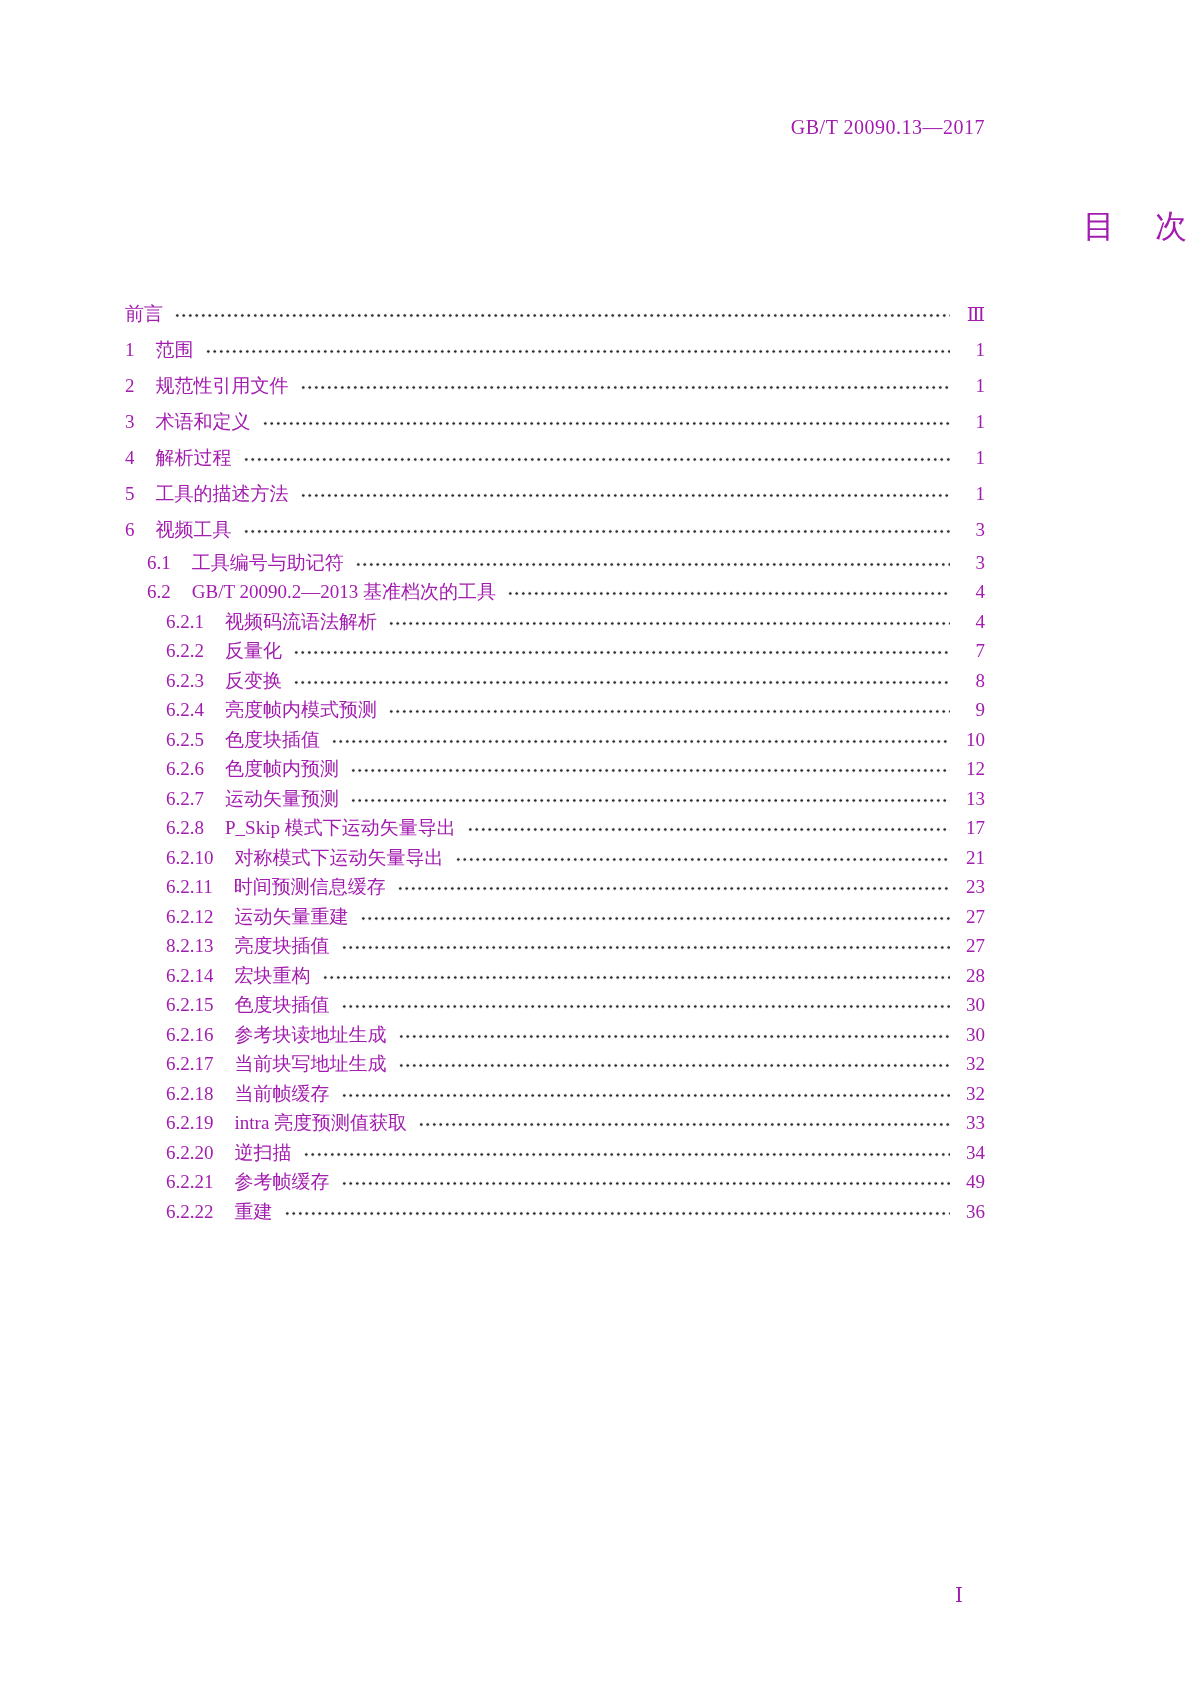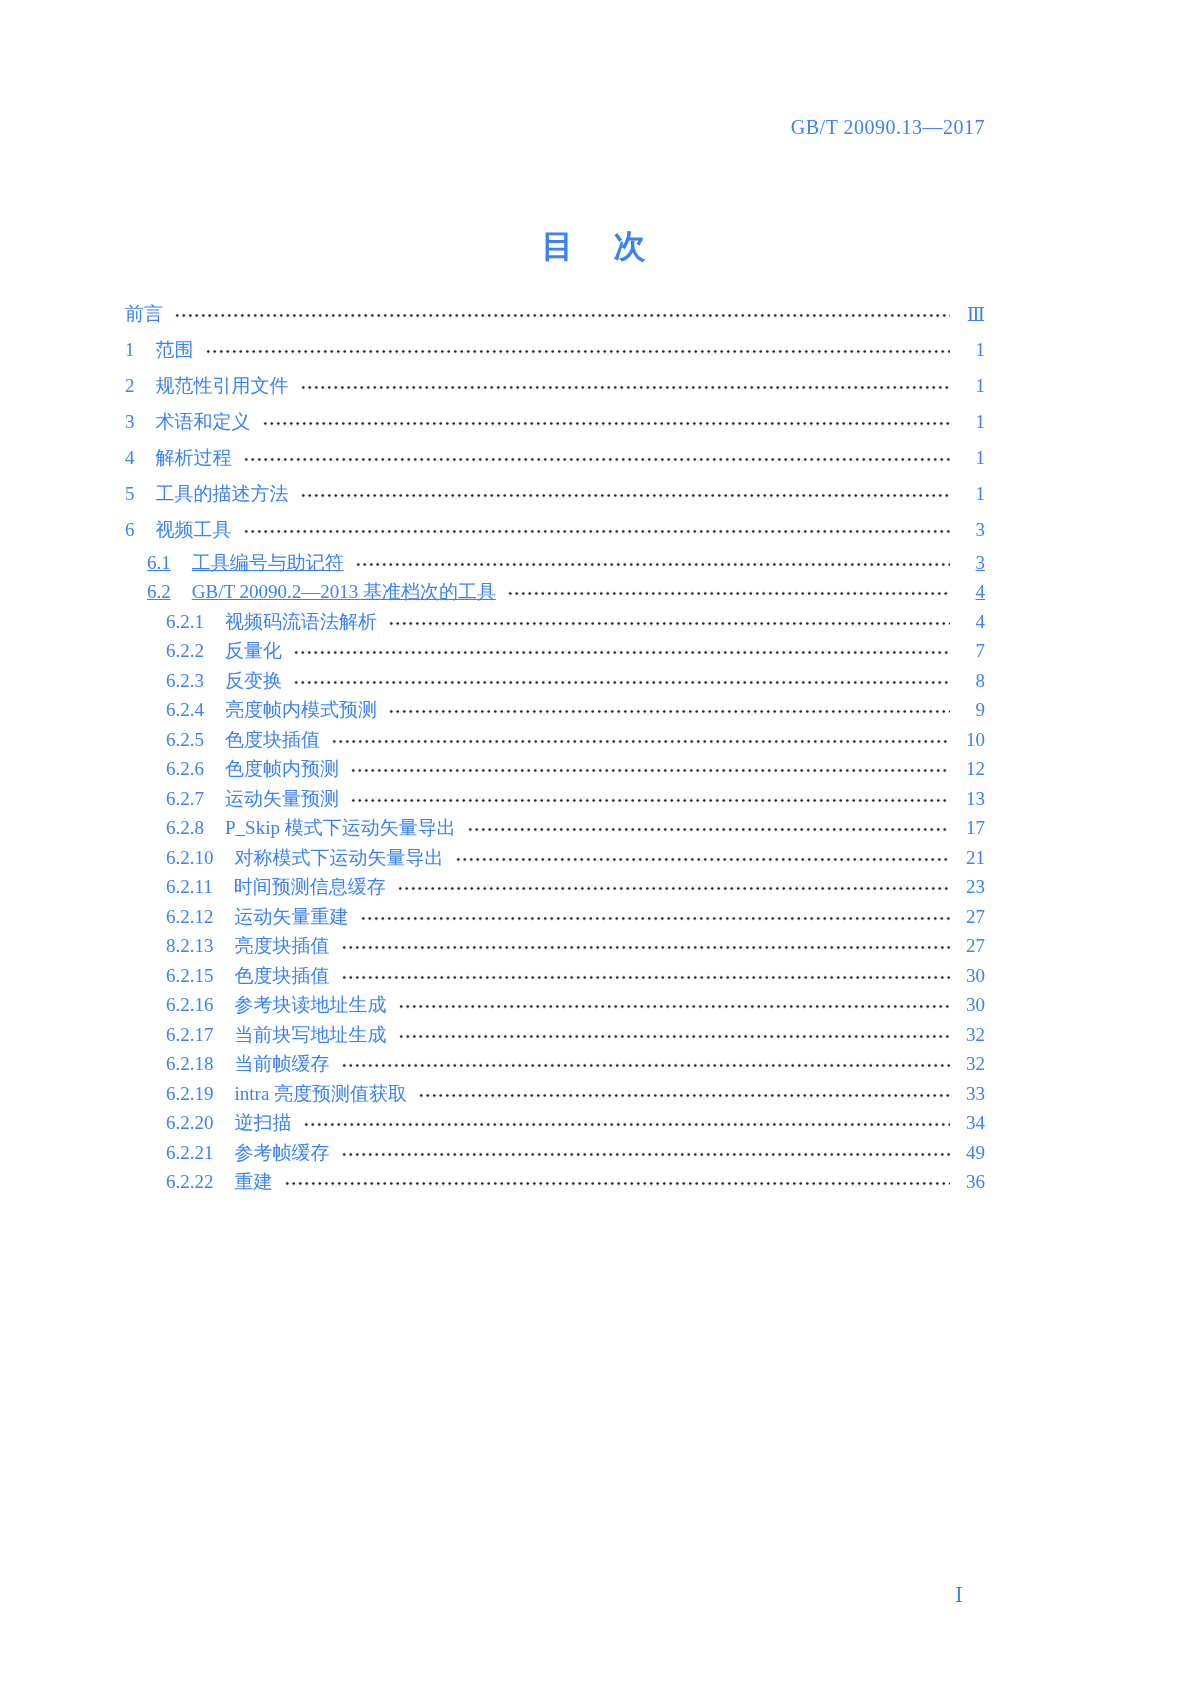--- a/index.html
+++ b/index.html
@@ -7,59 +7,58 @@
     padding: 0;
     background: #e8e8e8;
   }
   .page {
     position: relative;
     width: 1191px;
     height: 1684px;
     margin: 0 auto;
     background: #ffffff;
     font-family: "Liberation Serif", "DejaVu Serif", serif;
-    color: #3b82f6;
+    color: #a21caf;
     overflow: hidden;
   }
   .doc-number {
     position: absolute;
     top: 116px;
     right: 206px;
     font-size: 20px;
     letter-spacing: 0.5px;
     white-space: nowrap;
   }
   .page-title {
     position: absolute;
     top: 205px;
     left: 0;
     width: 100%;
-    text-align: center;
+    text-align: right;
     font-size: 32px;
-    font-weight: bold;
+    font-weight: normal;
     letter-spacing: 4px;
-    margin-top: 20px;
   }
   .toc {
     position: absolute;
     top: 296px;
     left: 125px;
     right: 206px;
     display: flex;
     flex-direction: column;
   }
   .row {
     display: flex;
     align-items: center;
     height: 29.5px;
     font-size: 19px;
     white-space: nowrap;
   }
   .row.l0 { height: 36px; }
-  .row.l1 { padding-left: 22px; text-decoration: underline; }
+  .row.l1 { padding-left: 22px; }
   .row.l2 { padding-left: 41px; }
   .num:not(:empty) { margin-right: 21px; }
   .ttl { flex: 0 0 auto; }
   .leader {
     flex: 1 1 auto;
     height: 100%;
     margin: 0 9px 0 11px;
     background-image: radial-gradient(circle, #2a2a2a 1.1px, transparent 1.5px);
     background-size: 6.5px 6.5px;
     background-repeat: repeat-x;
@@ -208,20 +207,26 @@
         <span class="leader"></span>
         <span class="pg">27</span>
       </div>
       <div class="row l2">
         <span class="num">8.2.13</span>
         <span class="ttl">亮度块插值</span>
         <span class="leader"></span>
         <span class="pg">27</span>
       </div>
       <div class="row l2">
+        <span class="num">6.2.14</span>
+        <span class="ttl">宏块重构</span>
+        <span class="leader"></span>
+        <span class="pg">28</span>
+      </div>
+      <div class="row l2">
         <span class="num">6.2.15</span>
         <span class="ttl">色度块插值</span>
         <span class="leader"></span>
         <span class="pg">30</span>
       </div>
       <div class="row l2">
         <span class="num">6.2.16</span>
         <span class="ttl">参考块读地址生成</span>
         <span class="leader"></span>
         <span class="pg">30</span>

